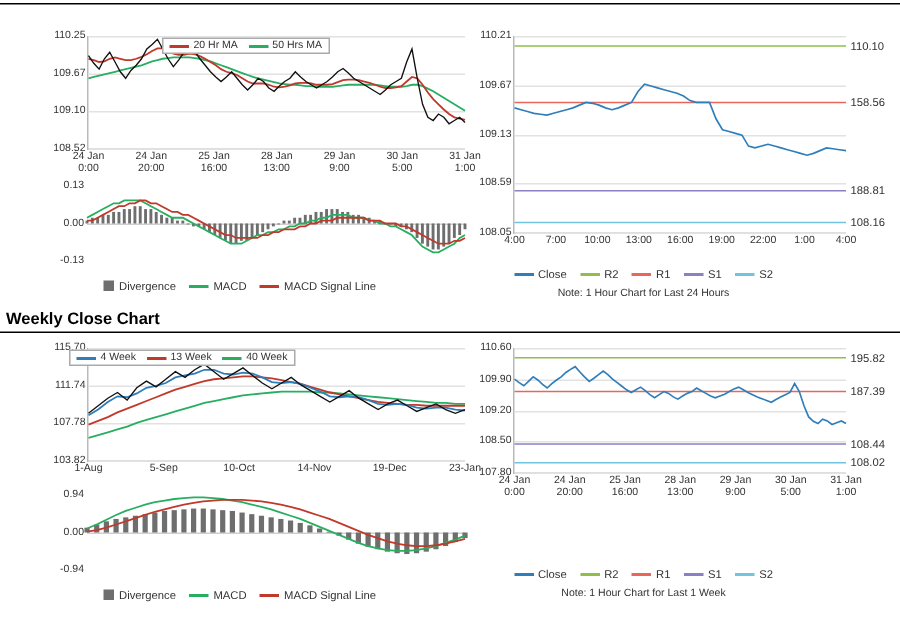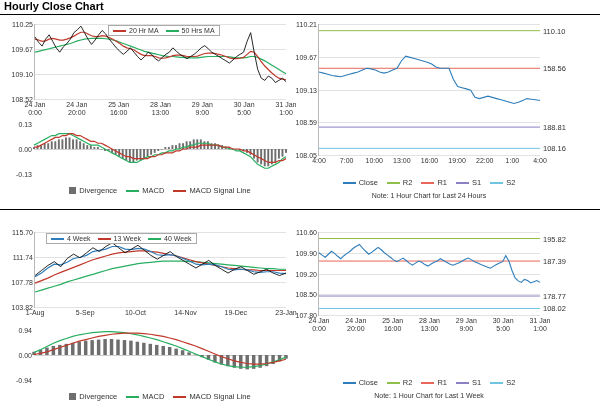--- a/index.html
+++ b/index.html
@@ -26,20 +26,21 @@
   }
 
   .panel { position: absolute; }
 
   
   .plot {
     position: relative;
     background: #ffffff;
     border-left: 1px solid #b9b9b9;
     border-bottom: 1px solid #b9b9b9;
+    margin-left: 24px;
   }
   .plot.noborder { border: none; }
   .ylab {
     position: absolute;
     right: 100%;
     transform: translateY(-50%);
     font-size: 7px;
     color: #333;
     padding-right: 2px;
     white-space: nowrap;
@@ -107,21 +108,20 @@
     width: 100%;
     text-align: center;
   }
 </style>
 </head>
 <body>
 
 <div class="page">
 
   <div class="panel" style="left:0;top:0;width:600px;">
-    <div class="section-title">Hourly Close Chart</div>
     <div class="hr"></div>
   </div>
 
   <div class="panel" style="left:34px;top:24px;width:252px;height:76px;">
     <div class="plot" id="plot-hourly-price" style="width:252px;height:76px;">
         <div class="tick-h" style="top: 75px;"></div>
         <div class="ylab" style="top: 75px;">108.52</div>
         <div class="tick-h" style="top: 49.8555px;"></div>
         <div class="ylab" style="top: 49.8555px;">109.10</div>
         <div class="tick-h" style="top: 25.1445px;"></div>
@@ -300,20 +300,21 @@
           <span class="swatch-line" style="background: rgb(111, 197, 224);"></span>
           <span>S2</span>
         </span>
       </div>
   </div>
   <div class="panel" style="left:318px;top:192px;width:222px;">
     <div class="note" id="note-hourly">Note: 1 Hour Chart for Last 24 Hours</div>
   </div>
 
   <div class="panel" style="left:0;top:207px;width:600px;">
+    <div class="section-title">Weekly Close Chart</div>
     <div class="hr"></div>
   </div>
 
   <div class="panel" style="left:34px;top:232px;width:252px;height:76px;">
     <div class="plot" id="plot-weekly-price" style="width:252px;height:76px;">
         <div class="tick-h" style="top: 75px;"></div>
         <div class="ylab" style="top: 75px;">103.82</div>
         <div class="tick-h" style="top: 50px;"></div>
         <div class="ylab" style="top: 50px;">107.78</div>
         <div class="tick-h" style="top: 25px;"></div>
@@ -425,21 +426,21 @@
         <div class="xlab" style="left: 221px;">31 Jan<br>1:00</div>
         <svg width="221" height="83" viewBox="0 0 221 83" style="position: absolute; left: 0px; top: 0px;">
           <line x1="0" x2="221" y1="6.521428571428544" y2="6.521428571428544" stroke="#8fbf4a" stroke-width="1"></line>
           <line x1="0" x2="221" y1="29.04999999999972" y2="29.04999999999972" stroke="#e8675a" stroke-width="1"></line>
           <line x1="0" x2="221" y1="64.0285714285714" y2="64.0285714285714" stroke="#8d7fc4" stroke-width="1"></line>
           <line x1="0" x2="221" y1="76.47857142857146" y2="76.47857142857146" stroke="#6fc5e0" stroke-width="1"></line>
           <path d="M0.00,20.75 L3.11,23.12 L6.23,25.20 L9.34,22.23 L12.45,19.27 L15.56,21.34 L18.68,24.31 L21.79,26.68 L24.90,23.71 L28.01,21.34 L31.13,19.27 L34.24,16.30 L37.35,14.23 L40.46,12.45 L43.58,16.01 L46.69,19.27 L49.80,22.23 L52.92,20.16 L56.03,17.79 L59.14,15.41 L62.25,17.79 L65.37,20.75 L68.48,23.12 L71.59,25.49 L74.70,27.86 L77.82,29.64 L80.93,27.86 L84.04,26.09 L87.15,28.46 L90.27,31.12 L93.38,33.20 L96.49,31.12 L99.61,29.05 L102.72,30.24 L105.83,32.61 L108.94,34.09 L112.06,32.01 L115.17,30.24 L118.28,29.05 L121.39,26.68 L124.51,28.46 L127.62,30.24 L130.73,32.01 L133.85,33.20 L136.96,32.01 L140.07,30.83 L143.18,29.05 L146.30,27.27 L149.41,26.09 L152.52,27.86 L155.63,29.64 L158.75,31.12 L161.86,32.61 L164.97,33.79 L168.08,34.98 L171.20,36.16 L174.31,34.39 L177.42,32.61 L180.54,31.12 L183.65,29.64 L186.76,23.71 L189.87,29.05 L192.99,38.54 L196.10,45.95 L199.21,48.91 L202.32,50.39 L205.44,47.43 L208.55,48.61 L211.66,50.99 L214.77,49.80 L217.89,48.61 L221.00,50.39" fill="none" stroke="#2e7ebb" stroke-width="1.1"></path>
         </svg>
         <div class="ylab-right" style="top: 6.52143px;">195.82</div>
         <div class="ylab-right" style="top: 29.05px;">187.39</div>
-        <div class="ylab-right" style="top: 64.0286px;">178.77</div>
+        <div class="ylab-right" style="top: 64.0286px;">108.44</div>
         <div class="ylab-right" style="top: 76.4786px;">108.02</div>
       </div>
   </div>
   <div class="panel" style="left:318px;top:378px;width:222px;height:12px;">
     <div class="legend-flat" id="legend-weekly-pivot">
         <span class="lg-item">
           <span class="swatch-line" style="background: rgb(46, 126, 187);"></span>
           <span>Close</span>
         </span>
         <span class="lg-item">

